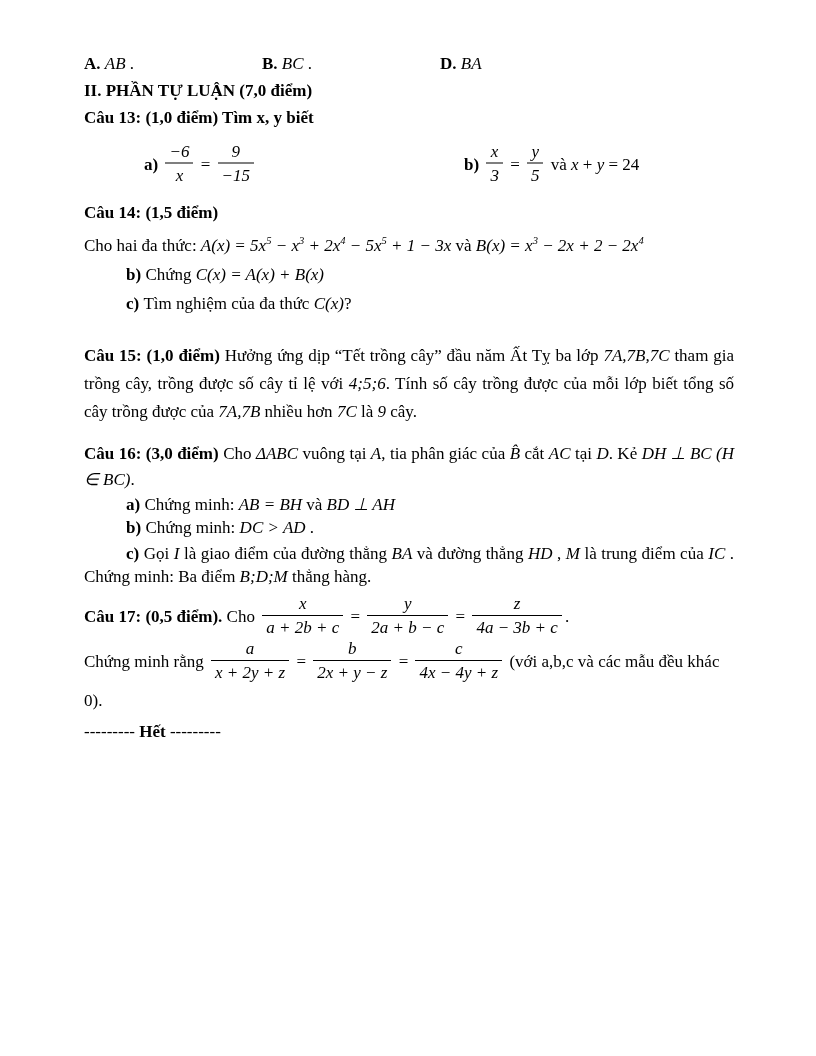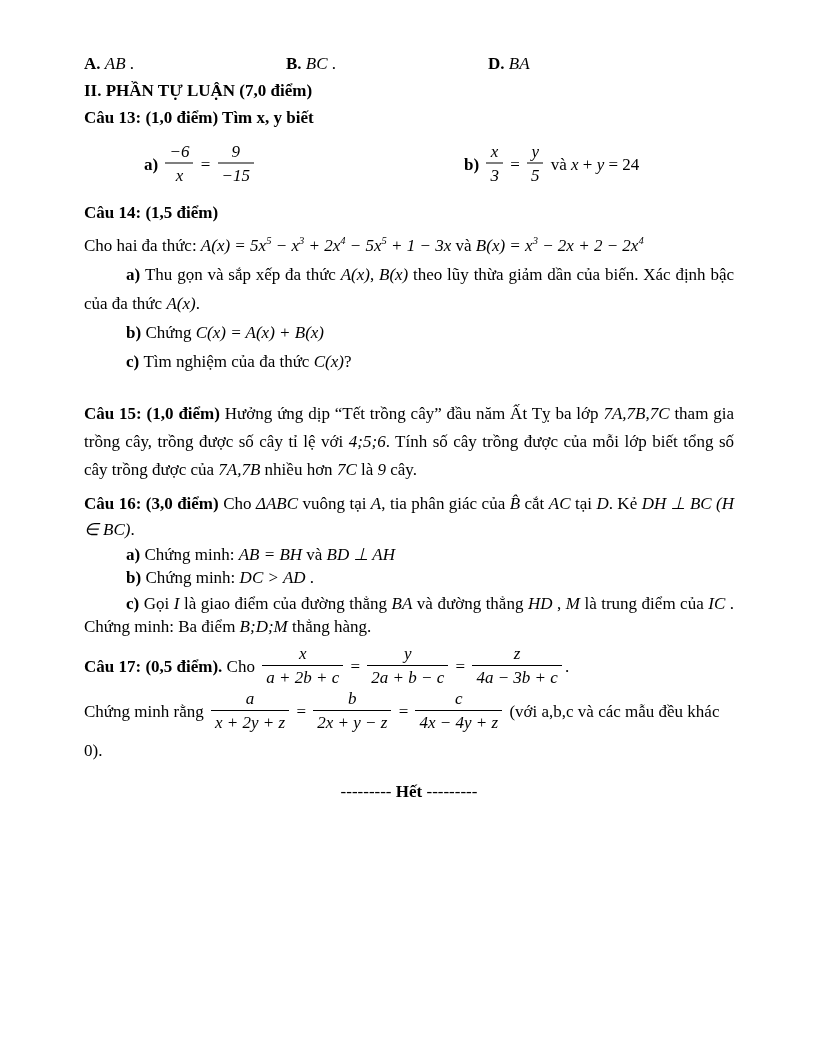--- a/index.html
+++ b/index.html
@@ -9,21 +9,21 @@
     font-family: "Liberation Serif", serif;
     font-size: 17px; color: #000; overflow: hidden;
   }
   .doc { padding: 50px 82px 0 84px; line-height: 27px; }
   .b  { font-weight: bold; }
   .i  { font-style: italic; }
   p { margin: 0; }
   sup { font-size: 0.62em; }
 
   
-  .options { display: flex; gap: 24px; }
+  .options { display: flex; }
   .options .opt { display: inline-block; }
   .opt-a { width: 178px; }
   .opt-b { width: 178px; }
   .opt-c { width: 161px; }
 
   
   .frac { display: inline-block; vertical-align: middle; text-align: center;
           margin: 0 3px; line-height: 21px; transform: translateY(-3px); }
   .frac .num { display: block; border-bottom: 1px solid #000; padding: 0 4px 1px; }
   .frac .den { display: block; padding: 1px 4px 0; }
@@ -32,27 +32,27 @@
   .q13row { position: relative; height: 64px; margin: 3px 0 1px; }
   .q13row .cell { position: absolute; top: 50%; transform: translateY(-50%); white-space: nowrap; }
   .q13row .cell-a { left: 60px; }
   .q13row .cell-b { left: 380px; }
 
   .just { text-align: justify; }
   .indent { text-indent: 42px; }
 
   .q14-line { line-height: 29px; }
   .q15 { margin-top: 24px; line-height: 28px; }
-  .q16 { margin-top: 7px; line-height: 26px; }
+  .q16 { margin-top: 15px; line-height: 26px; }
   .q16 .sub { line-height: 23px; }
   .q16 .subc { line-height: 23px; margin-top: 3px; }
   .q17 { margin-top: 8px; }
   .q17 p { line-height: 30px; }
   .q17 .fline { }
-  .footer { text-align: center; margin-top: 12px; }
+  .footer { margin-top: 2px; }
 </style>
 </head>
 <body>
 
 <div class="doc">
 
   <div class="options">
     <span class="opt opt-a"><span class="b">A. </span><span class="i">AB</span><span> .</span></span>
     <span class="opt opt-b"><span class="b">B. </span><span class="i">BC</span><span> .</span></span>
     <span class="opt opt-d"><span class="b">D. </span><span class="i">BA</span></span>
@@ -64,21 +64,20 @@
     <p><span class="b">Câu 13: (1,0 điểm) Tìm x, y biết</span></p>
     <div class="q13row">
       <span class="cell cell-a"><span class="b">a)  </span><span class="frac i"><span class="num">−6</span><span class="den">x</span></span><span> = </span><span class="frac i"><span class="num">9</span><span class="den">−15</span></span></span>
       <span class="cell cell-b"><span class="b">b) </span><span class="frac i"><span class="num">x</span><span class="den">3</span></span><span> = </span><span class="frac i"><span class="num">y</span><span class="den">5</span></span><span> và </span><span class="i">x</span><span> + </span><span class="i">y</span><span> = 24</span></span>
     </div>
   </div>
 
   <div>
     <p><span class="b">Câu 14: (1,5 điểm)</span></p>
     <p class="q14-line"><span>Cho hai đa thức: </span><span class="i">A(x) = 5x</span><sup class="i">5</sup><span class="i"> − x</span><sup class="i">3</sup><span class="i"> + 2x</span><sup class="i">4</sup><span class="i"> − 5x</span><sup class="i">5</sup><span class="i"> + 1 − 3x</span><span> và </span><span class="i">B(x) = x</span><sup class="i">3</sup><span class="i"> − 2x + 2 − 2x</span><sup class="i">4</sup></p>
-    <p class="q14-line just indent"><span class="b">a) </span><span>Thu gọn và sắp xếp đa thức </span><span class="i">A(x)</span><span>, </span><span class="i">B(x)</span><span> theo lũy thừa giảm dần của biến. Xác định bậc của đa thức </span><span class="i">A(x)</span><span>.</span></p>
     <p class="q14-line indent"><span class="b">b) </span><span>Chứng </span><span class="i">C(x) = A(x) + B(x)</span></p>
     <p class="q14-line indent"><span class="b">c) </span><span>Tìm nghiệm của đa thức </span><span class="i">C(x)</span><span>?</span></p>
   </div>
 
   <p class="q15 just"><span class="b">Câu 15: (1,0 điểm)</span><span> Hưởng ứng dịp “Tết trồng cây” đầu năm Ất Tỵ ba lớp </span><span class="i">7A,7B,7C</span><span> tham gia trồng cây, trồng được số cây tỉ lệ với </span><span class="i">4;5;6</span><span>. Tính số cây trồng được của mỗi lớp biết tổng số cây trồng được của </span><span class="i">7A,7B</span><span> nhiều hơn </span><span class="i">7C</span><span> là </span><span class="i">9</span><span> cây.</span></p>
 
   <div class="q16">
     <p class="just"><span class="b">Câu 16: (3,0 điểm)</span><span> Cho </span><span class="i">ΔABC</span><span> vuông tại </span><span class="i">A</span><span>, tia phân giác của </span><span class="i">B̂</span><span> cắt </span><span class="i">AC</span><span> tại </span><span class="i">D</span><span>. Kẻ </span><span class="i">DH ⊥ BC (H ∈ BC)</span><span>.</span></p>
     <p class="sub indent"><span class="b">a) </span><span>Chứng minh: </span><span class="i">AB = BH</span><span> và </span><span class="i">BD ⊥ AH</span></p>
     <p class="sub indent"><span class="b">b) </span><span>Chứng minh: </span><span class="i">DC &gt; AD</span><span> .</span></p>

